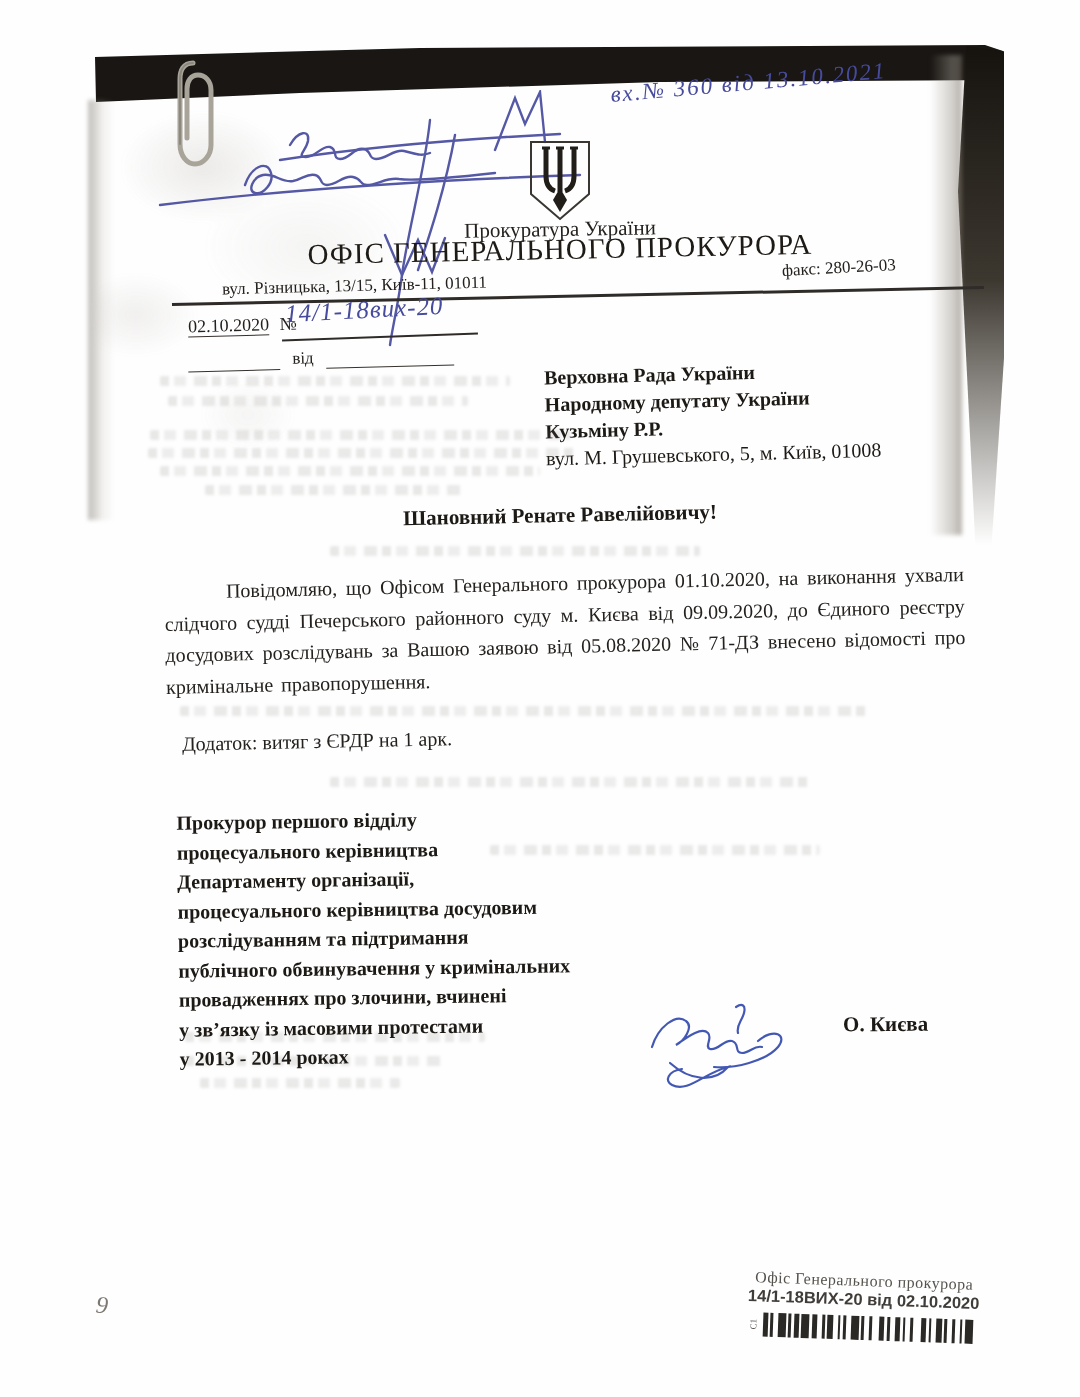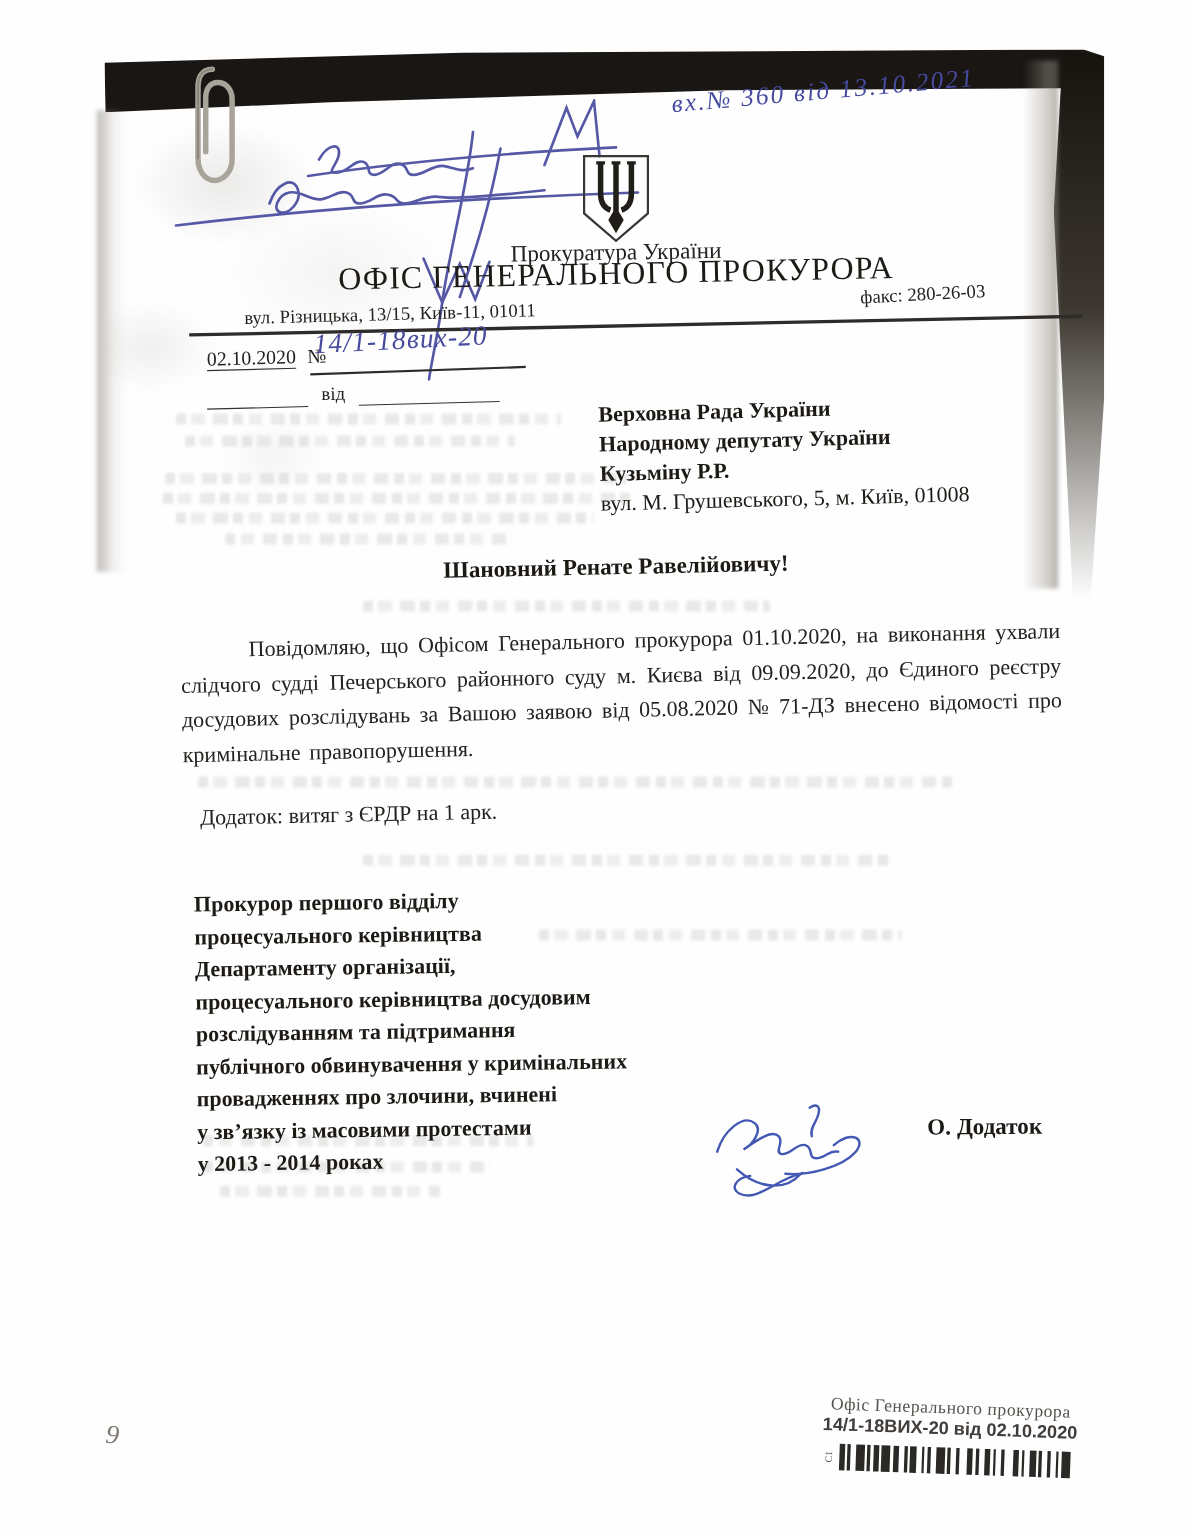--- a/index.html
+++ b/index.html
@@ -149,21 +149,21 @@
   <svg class="abs" style="left:640px;top:985px;width:160px;height:110px;" viewBox="0 0 160 110">
     <g fill="none" stroke="#3a50b0" stroke-width="2.2" stroke-linecap="round" opacity="0.95">
       <path d="M12,62 c6,-20 24,-34 34,-26 c8,6 -2,20 -10,24 c14,-10 26,-18 32,-12 c5,5 -4,14 2,16
                c8,2 14,-10 22,-8 c8,2 2,12 10,12 c8,0 12,-8 20,-6"></path>
       <path d="M118,56 c16,-14 30,-6 20,6 c-12,14 -44,22 -64,20"></path>
       <path d="M96,22 c6,-4 10,-2 8,6 c-2,8 -8,12 -6,20"></path>
       <path d="M30,78 c20,18 44,20 58,4 c-24,6 -40,26 -56,18 c-8,-4 -4,-14 10,-16"></path>
     </g>
   </svg>
 
-  <div class="abs bold" style="left:843px;top:1012px;font-size:21px;transform:rotate(-0.5deg);color:#1d1a16;">О. Додаток</div>
+  <div class="abs bold" style="left:843px;top:1012px;font-size:21px;transform:rotate(-0.5deg);color:#1d1a16;">О. Києва</div>
 
   <div class="abs" style="left:740px;top:1272px;width:248px;text-align:center;transform:rotate(2deg);">
     <div class="stamp-line1">Офіс Генерального прокурора</div>
     <div class="stamp-line2">14/1-18ВИХ-20 від 02.10.2020</div>
   </div>
 
   <div class="abs" style="left:748px;top:1316px;transform:rotate(2deg);display:flex;align-items:center;gap:4px;">
     <span style="font-size:9px;color:#55524e;transform:rotate(-90deg);display:inline-block;">С1</span>
     <div class="barcode">
         <span class="bar" style="width: 5.2px;"></span>

